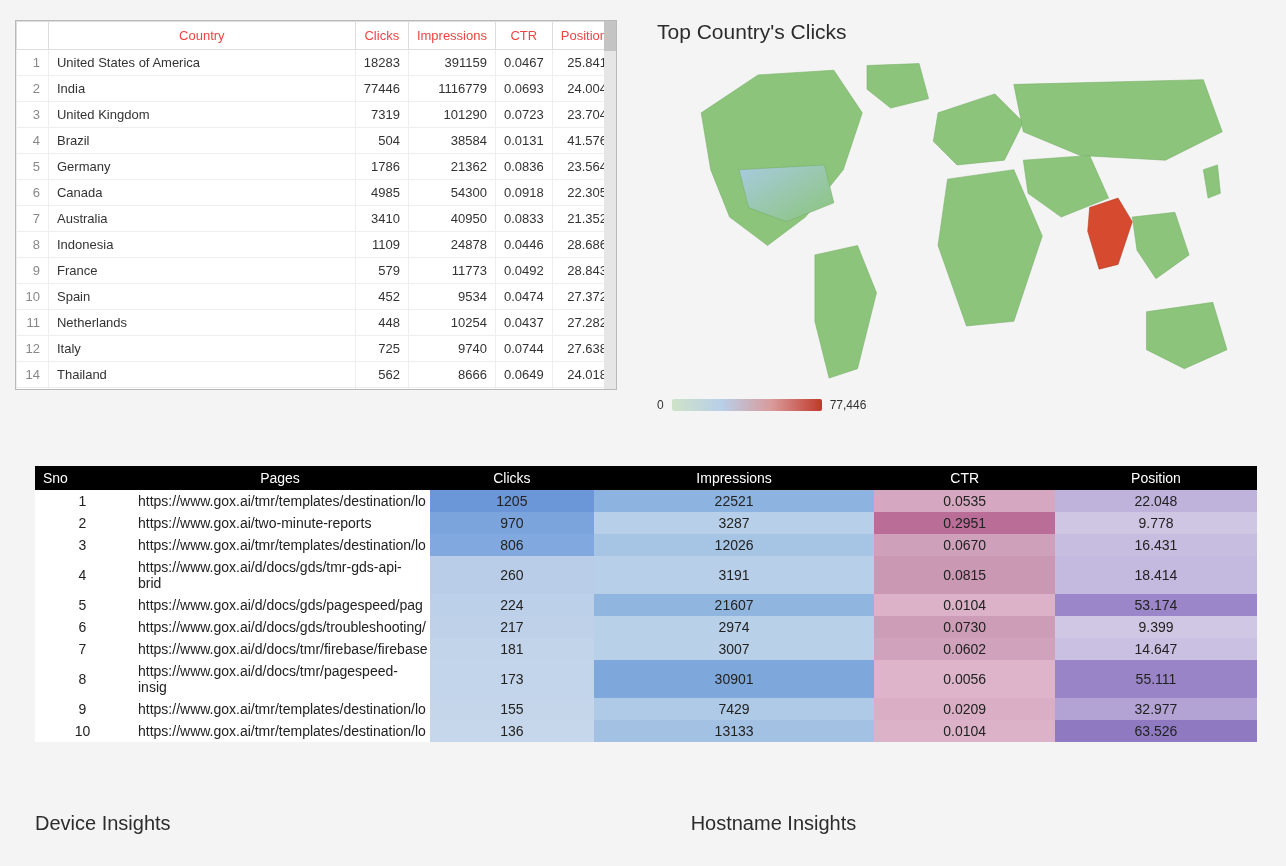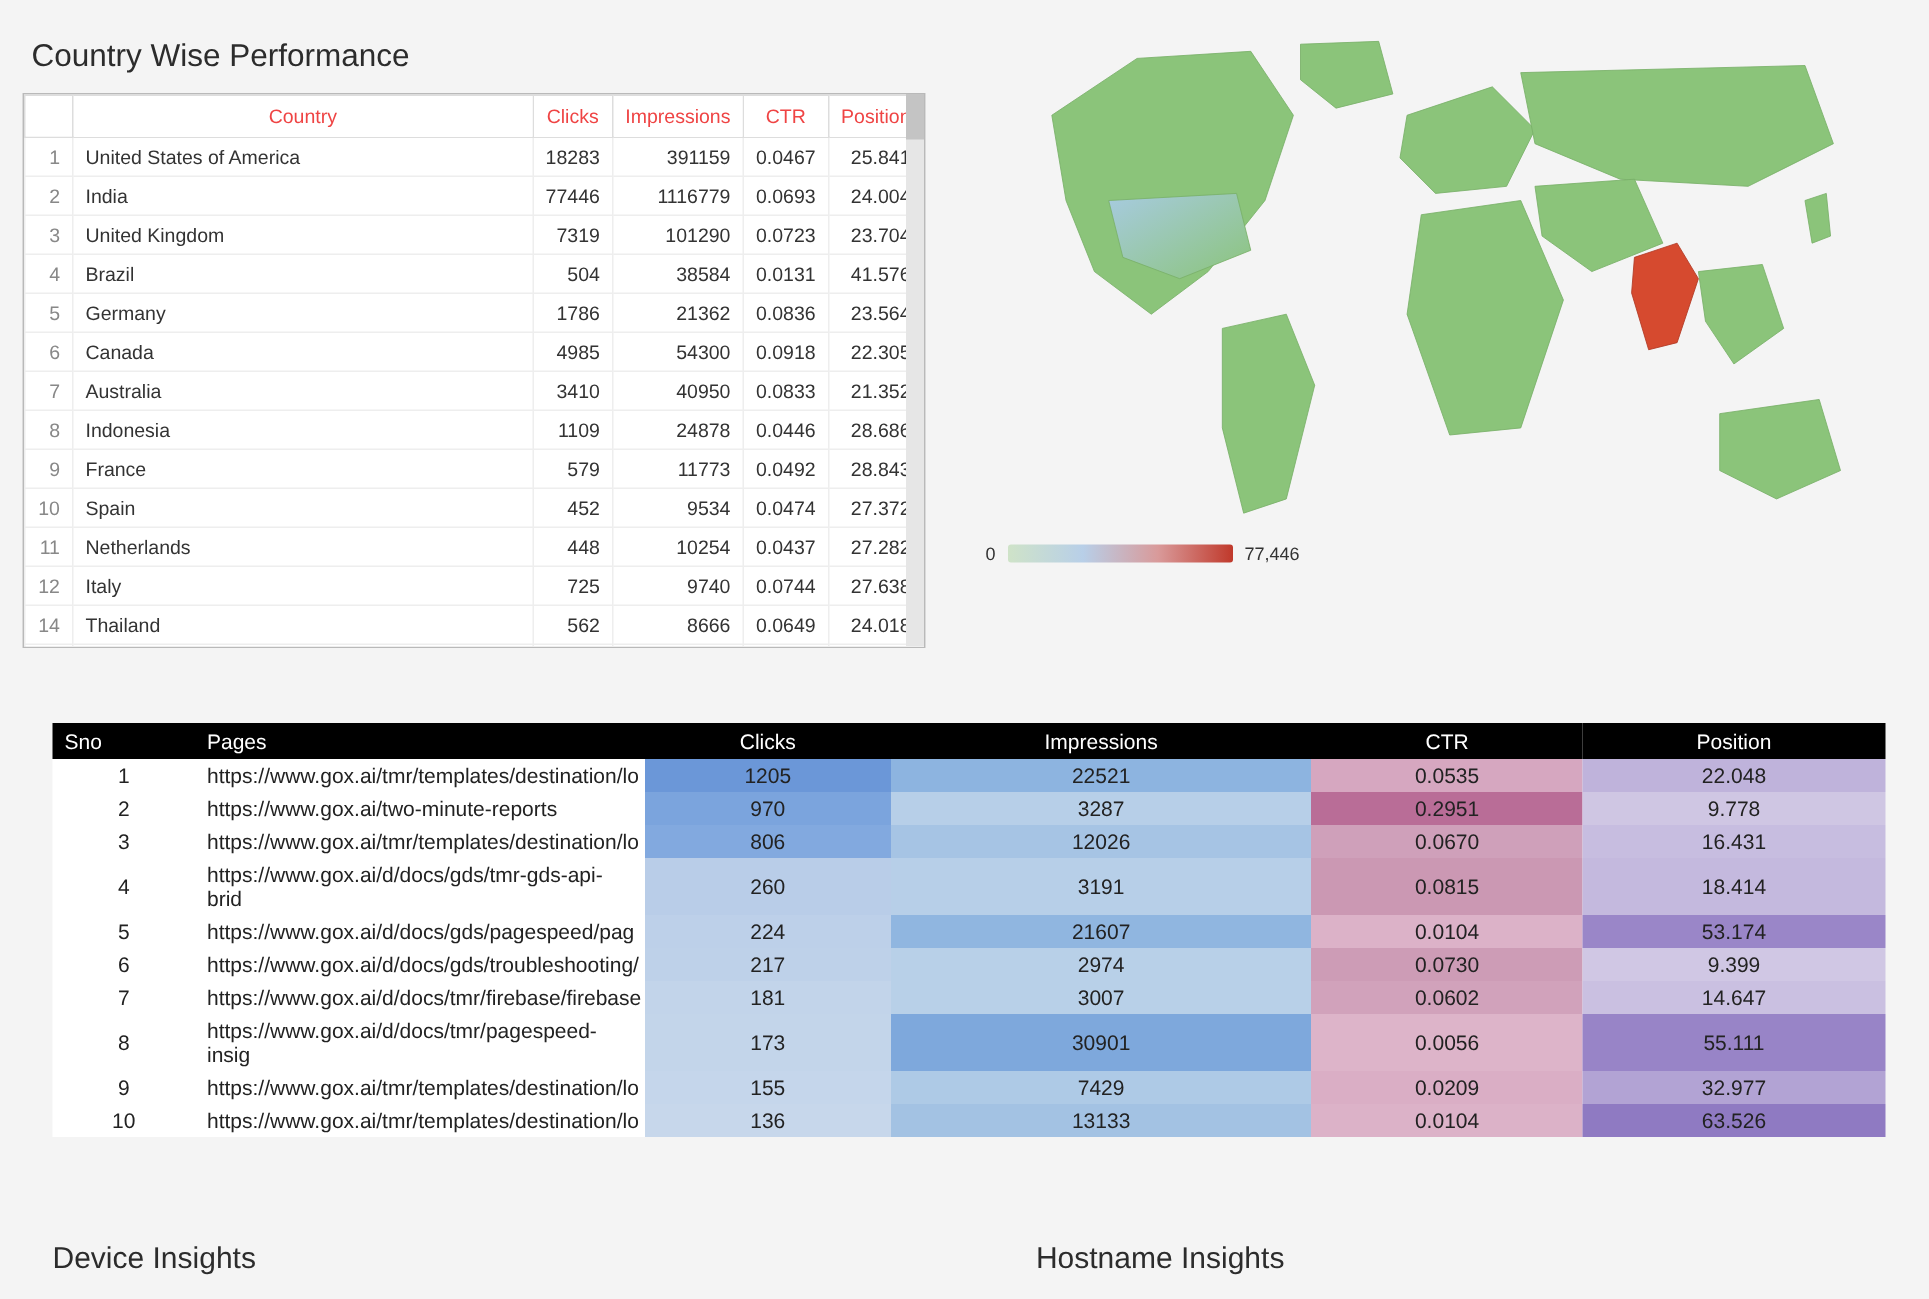--- a/index.html
+++ b/index.html
@@ -96,21 +96,21 @@
   table.pages-table {
     width: 1222px;
     border-collapse: collapse;
     font-size: 14px;
   }
   table.pages-table thead th {
     background: #000;
     color: #fff;
     font-weight: 400;
     padding: 4px 8px;
-    text-align: left;
+    text-align: center;
   }
   table.pages-table thead th.center { text-align: center; }
   table.pages-table td {
     padding: 3px 8px;
     background: #fff;
     color: #222;
   }
   table.pages-table td.sno { text-align: center; width: 95px;}
   table.pages-table td.pagecell {
     width: 300px;
@@ -127,21 +127,20 @@
     color: #2c2c2c;
   }
 </style>
 </head>
 <body>
 
 <div class="page">
   <div class="top-row">
 
     <div class="country-panel">
-      <div class="section-title">Country Wise Performance</div>
       <div class="country-table-wrap">
         <table class="country-table">
           <thead>
             <tr>
               <th style="width:32px"></th>
               <th style="text-align:center;width:310px">Country</th>
               <th style="width:46px">Clicks</th>
               <th style="width:82px">Impressions</th>
               <th style="width:50px">CTR</th>
               <th style="width:60px">Position</th>
@@ -262,20 +261,21 @@
               </tr>
             </tbody>
         </table>
         <div class="ct-scrollbar">
           <div class="thumb"></div>
         </div>
       </div>
     </div>
 
     <div class="map-panel">
+      <div class="map-title">Top Country's Clicks</div>
       <div class="map-wrap">
         <svg viewBox="0 0 600 380">
 
           <g fill="#8bc47a" stroke="#79b069" stroke-width="0.6">
 
             <path d="M30 60 L90 20 L170 15 L200 60 L180 120 L140 170 L100 200 L60 170 L40 120 Z"></path>
             <path d="M205 10 L260 8 L270 45 L230 55 L205 35 Z"></path>
 
             <path fill="url(#usaGrad)" d="M70 120 L160 115 L170 155 L120 175 L80 160 Z"></path>
 

